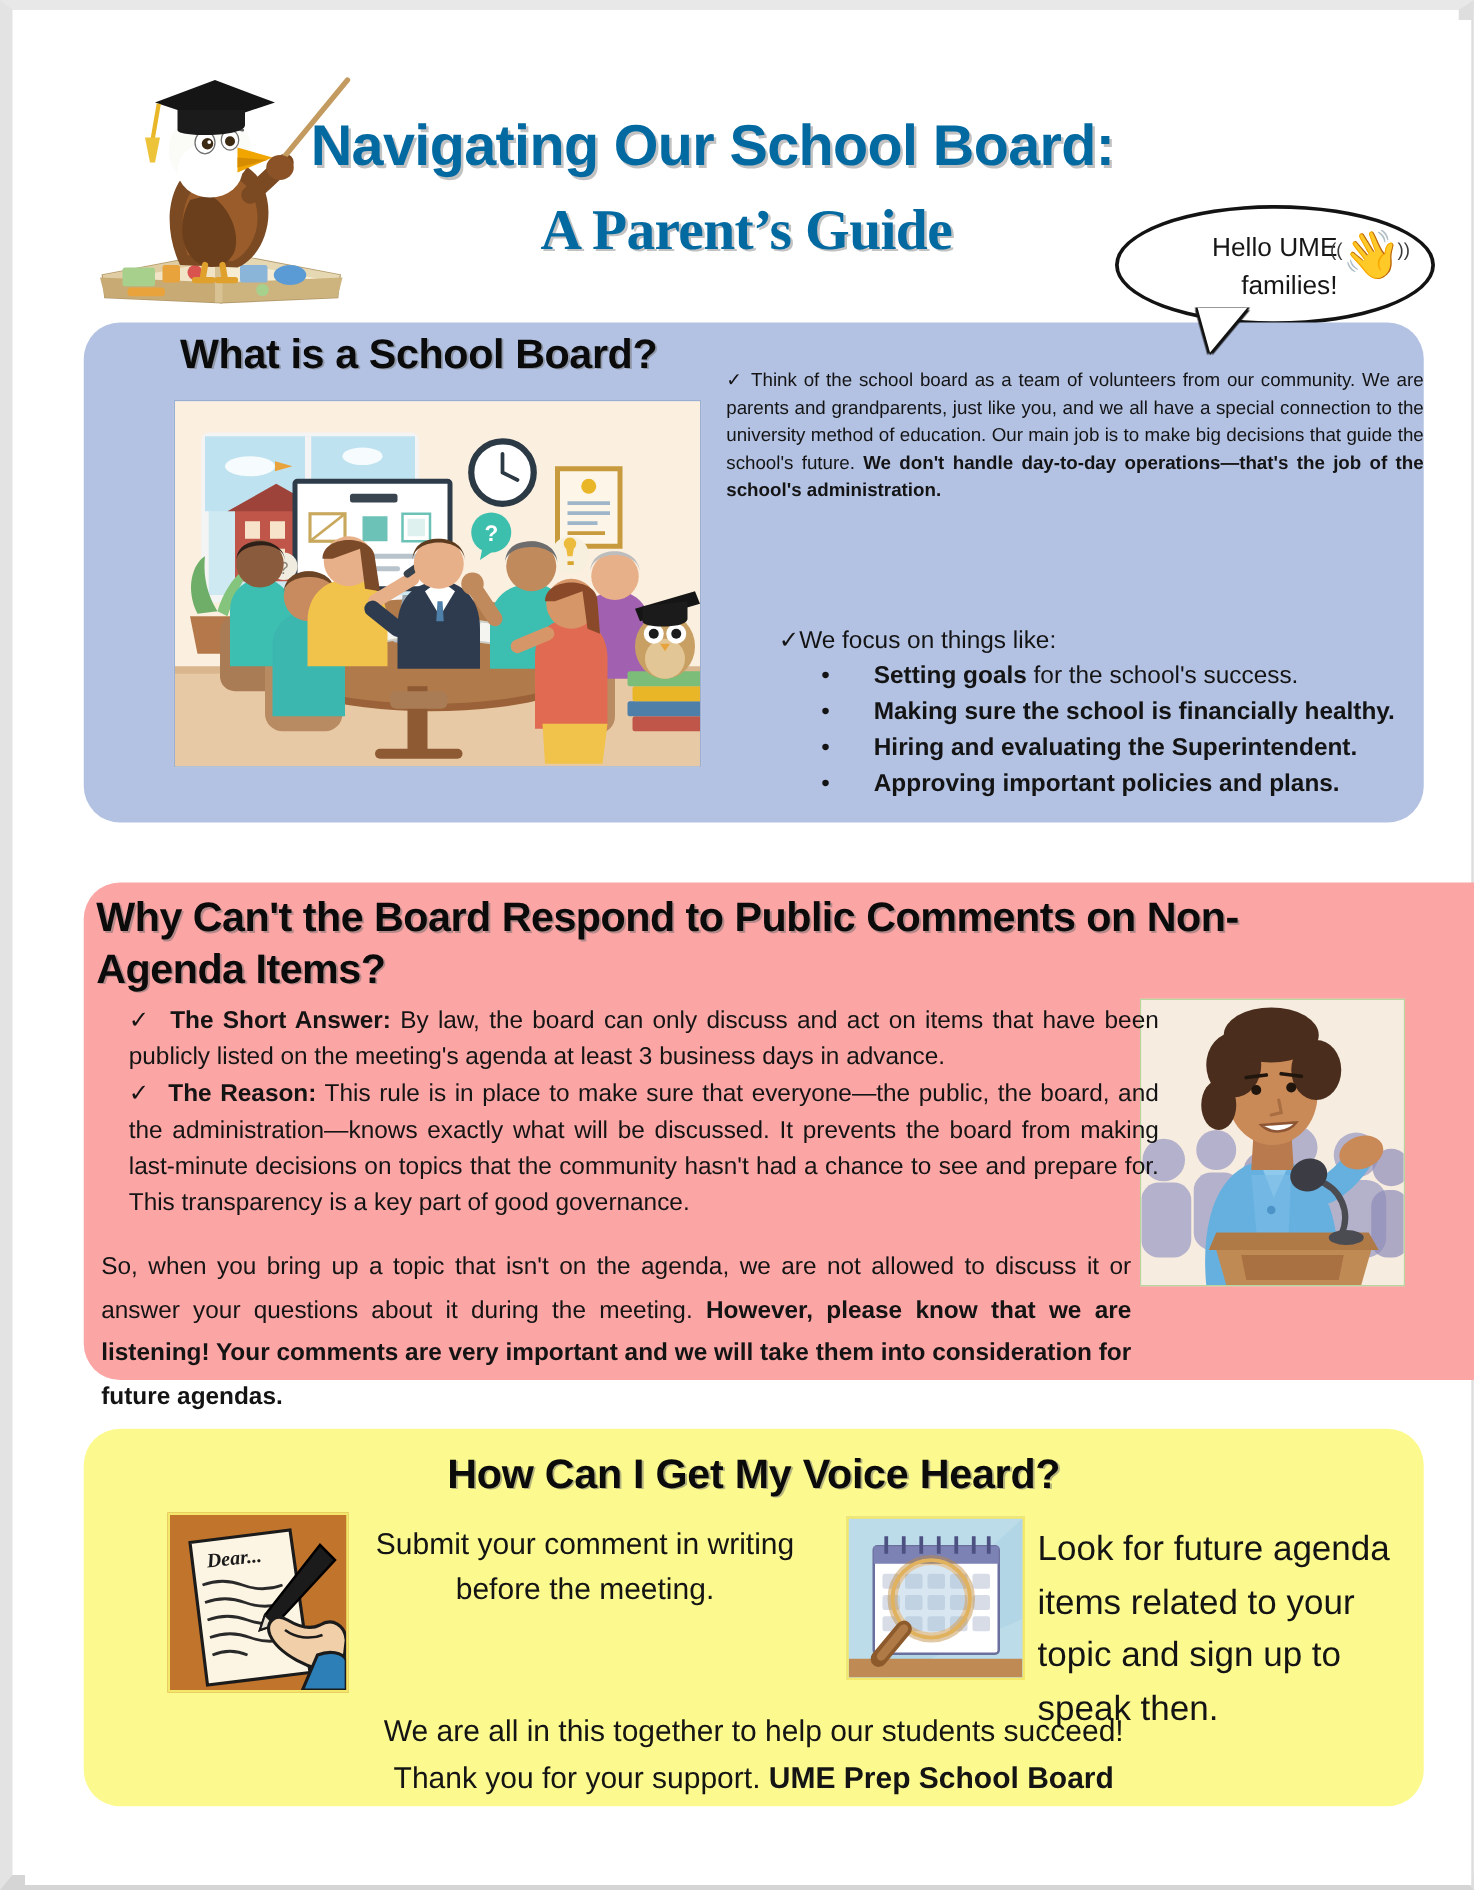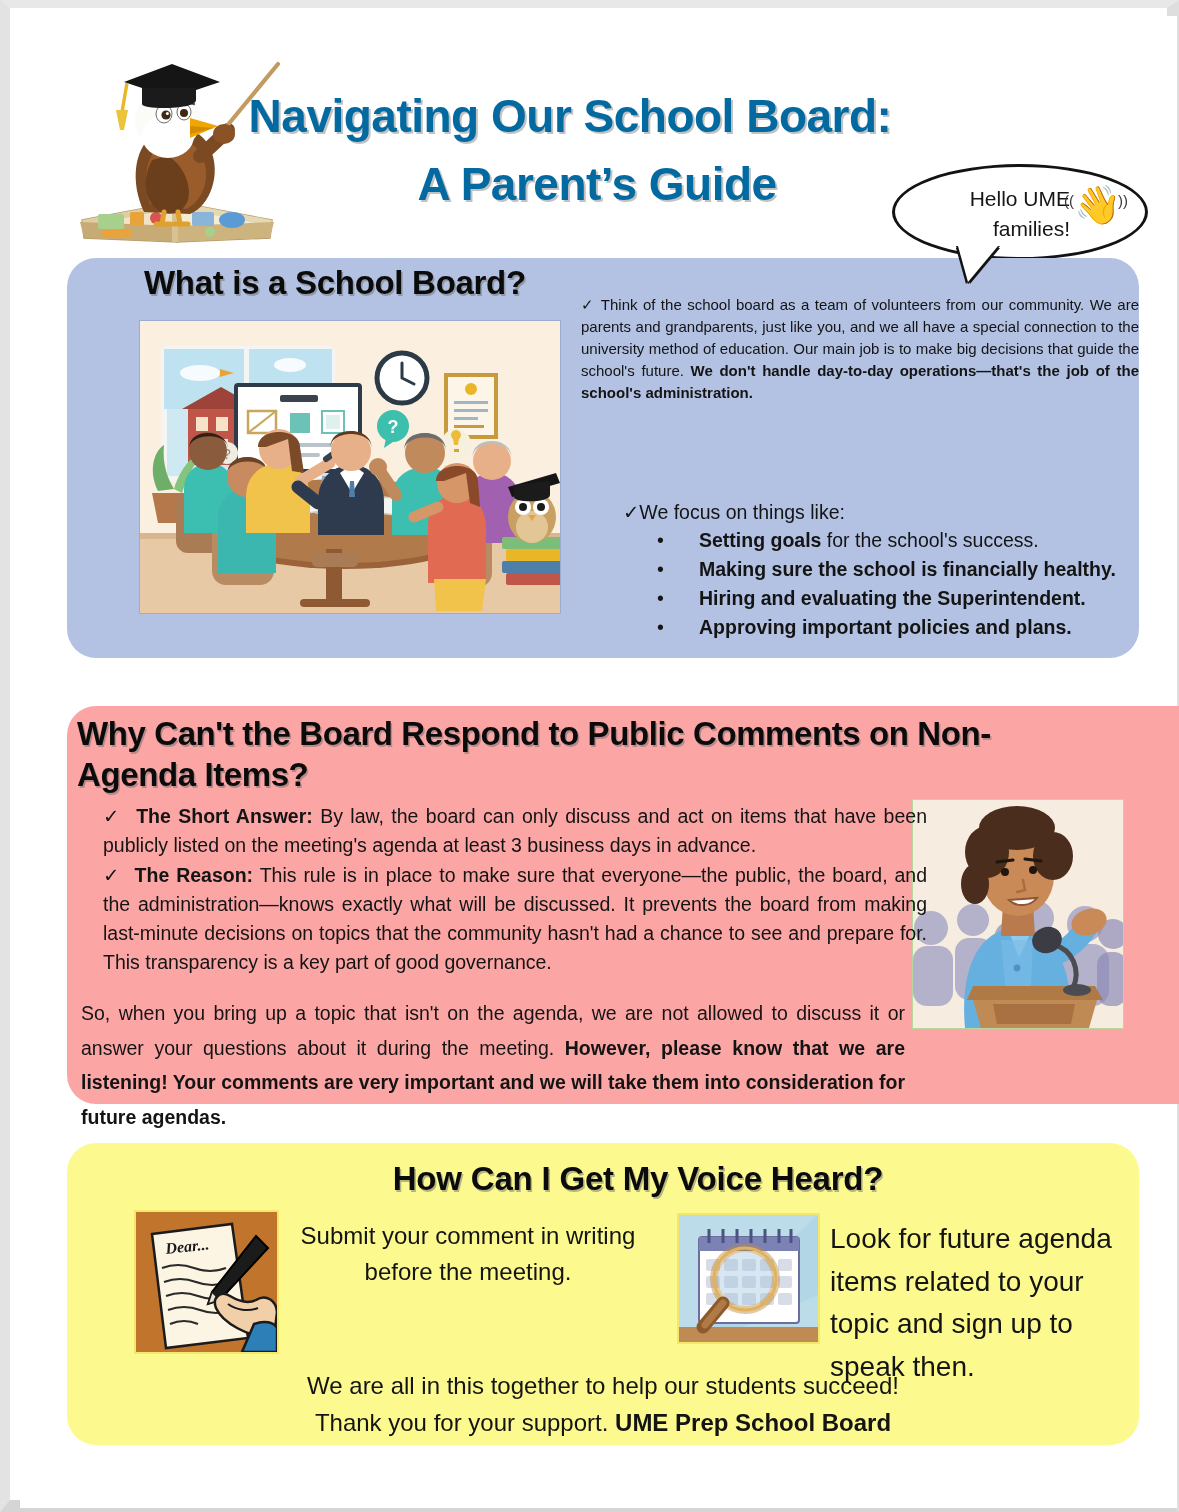--- a/index.html
+++ b/index.html
@@ -54,21 +54,21 @@
   .title-line {
     font-family: "Liberation Sans", sans-serif;
     font-weight: bold;
     font-size: 46px;
     line-height: 1.48;
     color: #0369a1;
     letter-spacing: -0.5px;
     text-shadow: 2px 2px 0px rgba(120,120,120,0.45);
     white-space: nowrap;
   }
-  .title-line.l2 { padding-left: 54px; }
+  .title-line.l2 { padding-left: 54px; font-family: Liberation Serif, serif; }
 
   .bubble {
     position: absolute;
     left: 872px; top: 148px;
     width: 258px; height: 100px;
   }
   .bubble-oval {
     position: absolute;
     left: 0; top: 0;
     width: 256px; height: 96px;
@@ -155,21 +155,20 @@
     letter-spacing: -0.4px;
     width: 1000px;
   }
   .yellow-head {
     position: absolute;
     left: 0; top: 17px;
     width: 1072px;
     text-align: center;
     font-size: 33px;
     letter-spacing: -0.2px;
-    padding-left: 35px;
   }
 
   
   .board-photo {
     position: absolute;
     left: 72px; top: 62px;
     width: 420px; height: 292px;
     background: #fbf1e2;
     border: 1px solid #9aaed4;
     overflow: hidden;

